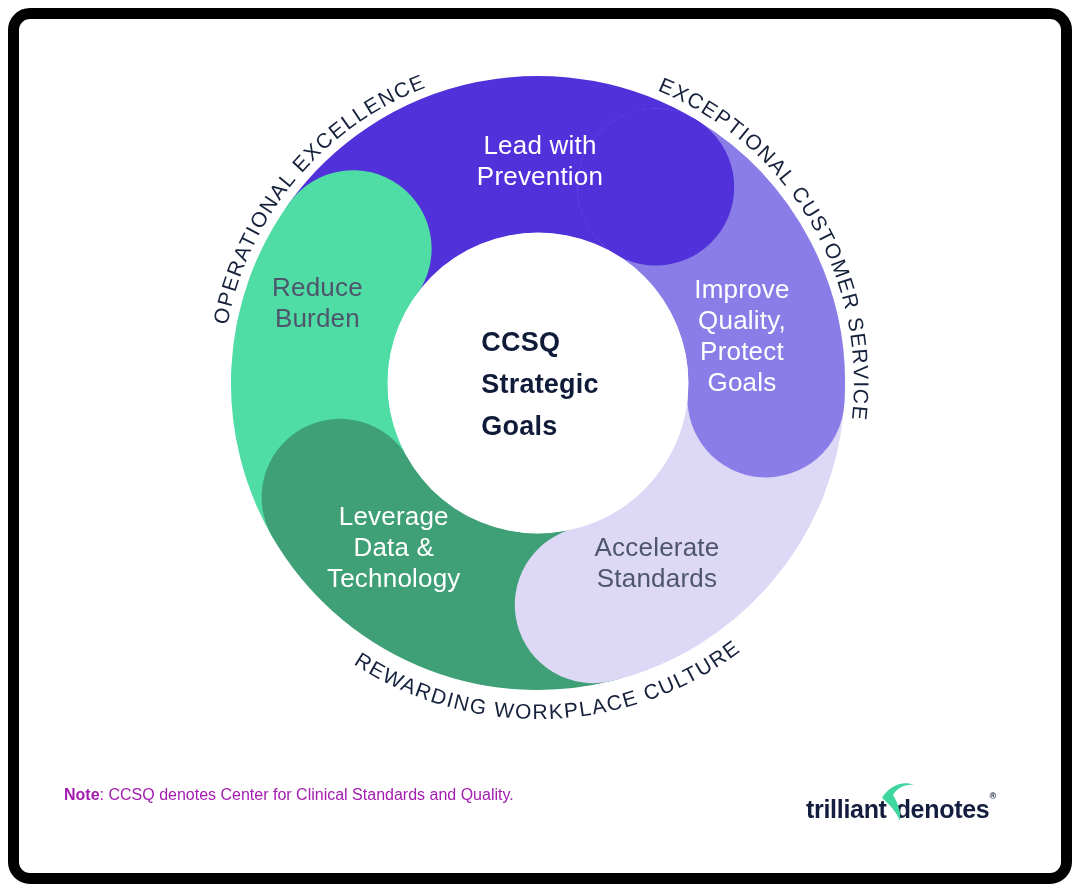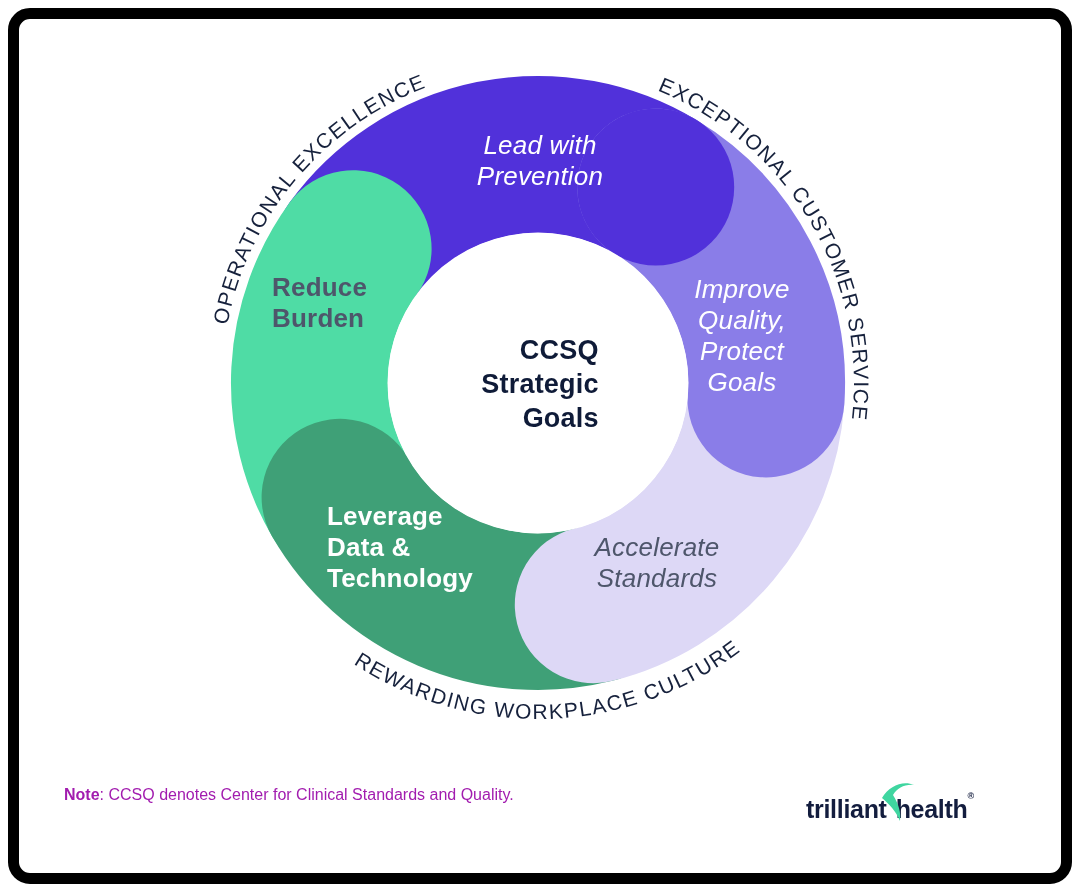--- a/index.html
+++ b/index.html
@@ -16,28 +16,28 @@
   svg.ring{position:absolute;left:0;top:0;width:1080px;height:892px;}
   .seg{fill:none;stroke-width:157px;stroke-linecap:round;}
   .arc-text{
     font-size:21px;letter-spacing:1.5px;font-weight:500;
     fill:#16213C;text-anchor:middle;
   }
   .seg-label{
     position:absolute;font-size:26px;line-height:31px;
     white-space:pre-line;letter-spacing:.2px;
   }
-  .center-al{transform:translate(-50%,-50%);text-align:center;font-style:italic;}
-  .left-al{transform:translateY(-50%);text-align:left;font-weight:bold;}
+  .center-al{transform:translate(-50%,-50%);text-align:center;}
+  .left-al{transform:translateY(-50%);text-align:center;}
   .light{color:#ffffff;}
   .dark{color:#4E566B;}
   .center-label{
     position:absolute;left:540px;top:384px;transform:translate(-50%,-50%);
-    font-size:27px;line-height:34px;font-weight:700;color:#0F1B38;
-    text-align:right;white-space:pre-line;letter-spacing:.2px;
+    font-size:27px;line-height:42px;font-weight:700;color:#0F1B38;
+    text-align:left;white-space:pre-line;letter-spacing:.2px;
   }
   .footer{
     position:absolute;left:64px;top:784px;
     font-size:16px;line-height:21px;color:#a21caf;
   }
   .footer b{font-weight:700;}
   .logo{
     position:absolute;left:806px;top:795px;
     font-size:25px;font-weight:700;color:#131D3E;letter-spacing:-.3px;
     white-space:nowrap;
@@ -98,17 +98,17 @@
 Strategic
 Goals</div>
 
   <div class="footer">
     <div><b>Note</b><span>: CCSQ denotes Center for Clinical Standards and Quality.</span></div>
   </div>
 
   <div class="logo">
     <span>trilliant</span><span class="logo-word2"><svg class="swoosh" viewBox="0 0 34 40">
           <path d="M1,17 C8,5 22,-1 33,4 C24,3 16,7 12,14 C18,24 20,31 19,40 C15,30 8,23 1,17 Z" fill="#3FD6A0"></path>
-        </svg><span>health</span><span class="reg">®</span></span>
+        </svg><span>denotes</span><span class="reg">®</span></span>
   </div>
 
   <div class="frame"></div>
 </div>
 
 </body></html>

